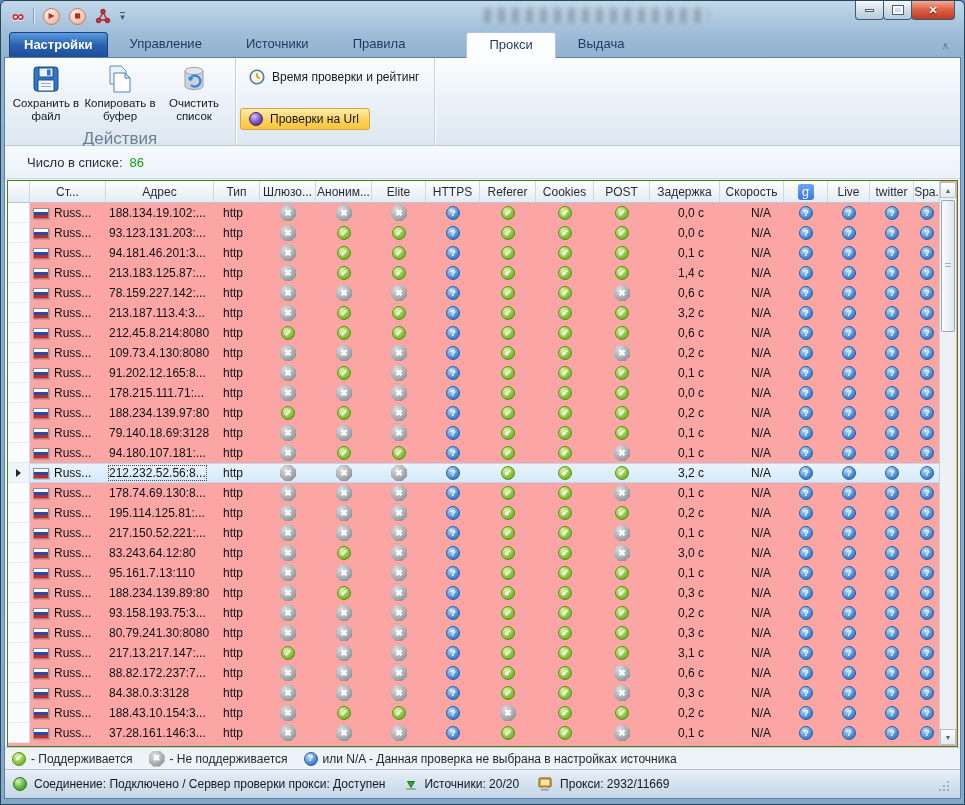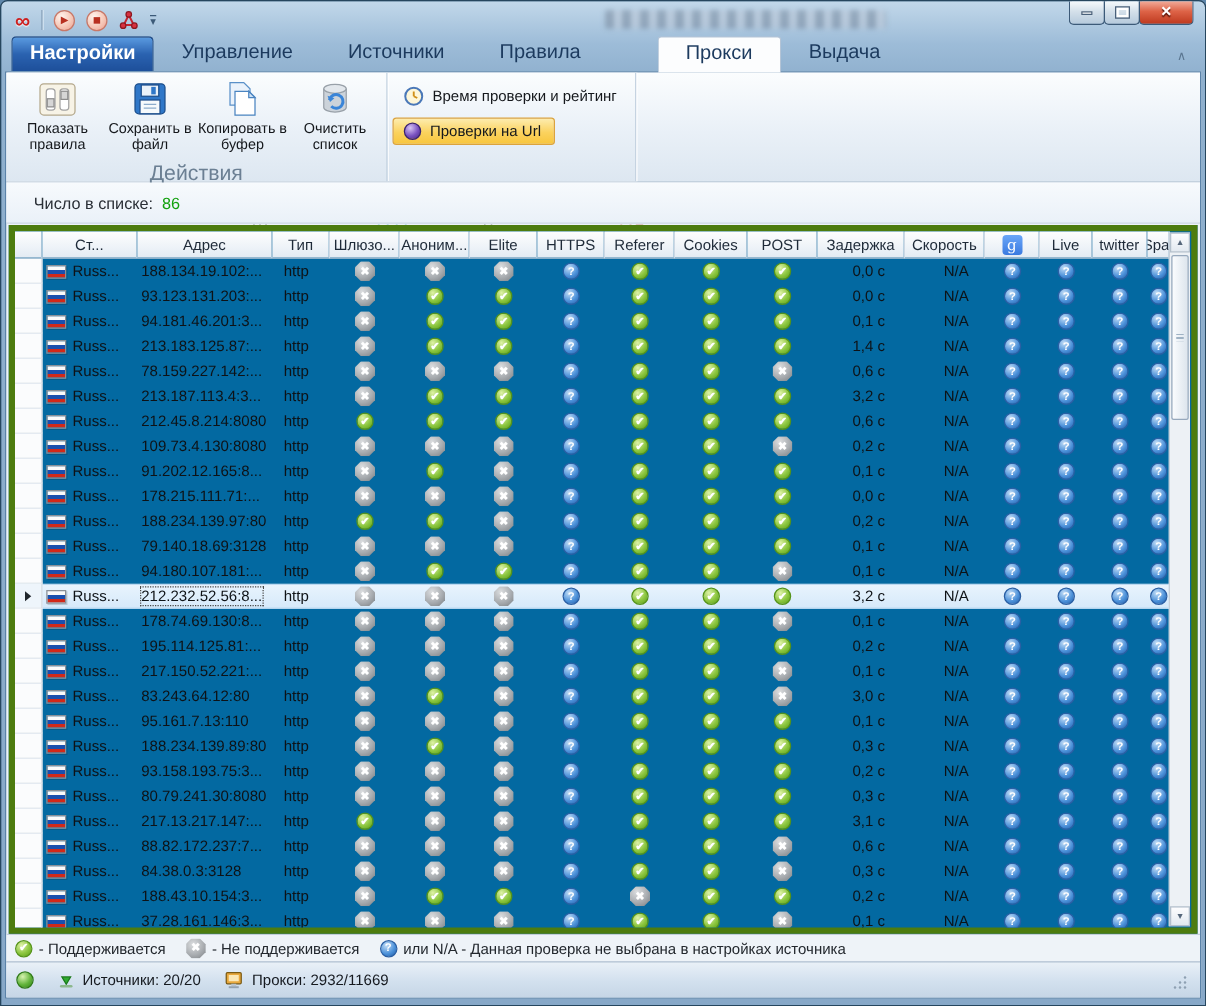--- a/index.html
+++ b/index.html
@@ -27,56 +27,56 @@
   .wbtn{width:29px;height:19px;border:1px solid #3c5a78;border-top:none;margin-left:-1px;
     background:linear-gradient(#f6fafc,#d4e0ea 45%,#b6cadc);display:flex;align-items:center;justify-content:center;
     border-radius:0 0 4px 4px;cursor:default;}
   .wbtn.close{width:44px;background:linear-gradient(#f2ab99,#dd6347 45%,#bf3a1f);}
   .glyph-min{width:9px;height:3px;background:#fff;border:1px solid #49607a;}
   .glyph-max{width:10px;height:8px;border:2px solid #fff;outline:1px solid #49607a;background:transparent;}
   .glyph-close{color:#fff;font-size:11px;font-weight:bold;text-shadow:0 1px 1px #5a1408;line-height:1;}
 
   
   .tabstrip{height:26px;display:flex;align-items:flex-end;padding-left:5px;position:relative;}
-  .tab{padding:4px 22px 5px 22px;font-size:16px;color:#1c3a5e;cursor:default;white-space:nowrap;}
+  .tab{padding:4px 22px 5px 22px;font-size:13px;color:#1c3a5e;cursor:default;white-space:nowrap;}
   .tab.app{background:linear-gradient(#5a9ae0,#2a62b0 50%,#1d4f9a);color:#fff;font-weight:bold;
     border:1px solid #17427e;border-bottom:none;border-radius:4px 4px 0 0;padding:4px 14px 5px 14px;}
   .tab.active{background:#fcfdfe;border:1px solid #b4c4d6;border-bottom:none;border-radius:3px 3px 0 0;
     margin-bottom:-1px;z-index:2;margin-left:39px;}
   .chevron{position:absolute;right:12px;bottom:6px;color:#5a7590;font-size:10px;line-height:1;cursor:default;}
 
   
   .client{flex:1;display:flex;flex-direction:column;border:1px solid #5a82a8;background:#eef3f9;overflow:hidden;}
 
   
   .ribbon{height:88px;display:flex;background:linear-gradient(#fbfdfe,#e9f0f7 55%,#dde7f1);
     border-bottom:1px solid #b6c6d6;}
   .rgroup{display:flex;flex-direction:column;border-right:1px solid #c5d3e1;box-shadow:1px 0 0 #ffffff;}
   .rbuttons{flex:1;display:flex;align-items:flex-start;padding:3px 4px 0 4px;}
-  .rbuttons.col{flex-direction:column;gap:5px;justify-content:flex-start;padding-top:7px;}
+  .rbuttons.col{flex-direction:column;gap:19px;justify-content:flex-start;padding-top:7px;}
   .rlabel{height:16px;text-align:center;font-size:17px;color:#6b7f93;}
   .bigbtn{width:74px;display:flex;flex-direction:column;align-items:center;gap:2px;padding-top:2px;
     border-radius:3px;cursor:default;}
   .bicon{height:32px;display:flex;align-items:center;justify-content:center;}
   .blabel{font-size:11.5px;line-height:13px;text-align:center;color:#15181c;}
   .smallbtn{display:flex;align-items:center;gap:7px;padding:3px 10px 3px 8px;font-size:12px;color:#15181c;
     border:1px solid transparent;border-radius:3px;cursor:default;white-space:nowrap;}
   .smallbtn.selected{background:linear-gradient(#fdecae,#fbd25e 55%,#f8c63e);border-color:#dca33c;}
   .orb{width:14px;height:14px;border-radius:50%;
     background:radial-gradient(circle at 35% 28%,#d8c4f4,#7a52c0 55%,#46287e);border:1px solid #3c2370;}
   .ribbon-rest{flex:1;}
 
   
   .statsbar{height:33px;display:flex;align-items:center;padding-left:22px;font-size:13px;color:#2a2f36;
     background:linear-gradient(#f7fafd,#eaf1f8);border-bottom:1px solid #ccd8e4;}
   .stat+.stat{margin-left:58px;margin-top:44px;}
   .sval{margin-left:7px;}
 
   
-  .grid{flex:1;position:relative;background:#0369a1;border:5px solid #4d7c0f;margin:1px 2px 0 2px;overflow:hidden;}
+  .grid{flex:1;position:relative;background:#fca5a5;border:1px solid #4d7c0f;margin:1px 2px 0 2px;overflow:hidden;}
   .cols{display:grid;grid-template-columns:22px 76px 108px 46px 56px 56px 54px 54px 56px 58px 56px 70px 64px 44px 42px 44px 1fr;}
   .grid-header{width:calc(100% - 17px);}
   .hcell{height:22px;display:flex;align-items:center;justify-content:center;font-size:12px;color:#1e2a38;
     background:linear-gradient(#fefefe,#eef3f8 60%,#e3ebf3);border-right:1px solid #cdd8e4;border-bottom:1px solid #b8c6d6;
     white-space:nowrap;overflow:hidden;cursor:default;}
   .grid-body{width:calc(100% - 17px);}
   .grow{height:20px;}
   .grow.selected{background:linear-gradient(#e9f4fd,#d5e9fa);box-shadow:inset 0 0 0 1px #bcd9f1;}
   .cell{height:20px;display:flex;align-items:center;font-size:12px;color:#0e1216;overflow:hidden;white-space:nowrap;}
   .cell.ind{justify-content:center;background:#fbfcfd;border-right:1px solid #d4dce4;border-bottom:1px solid #e6eaee;}
@@ -175,32 +175,20 @@
     <span class="chevron">∧</span>
   </div>
 
   <div class="client">
 
     <div class="ribbon">
       <div class="rgroup">
         <div class="rbuttons">
           <div class="bigbtn">
             <span class="bicon">
-              <svg width="30" height="27" viewBox="0 0 30 27">
-                <rect x="1" y="1" width="28" height="25" rx="3" fill="#f7f3e6" stroke="#b4a88c"></rect>
-                <rect x="6" y="5" width="7" height="17" rx="2.5" fill="#fff" stroke="#a2a2a2"></rect>
-                <rect x="17" y="5" width="7" height="17" rx="2.5" fill="#fff" stroke="#a2a2a2"></rect>
-                <rect x="6.8" y="13" width="5.4" height="6.5" fill="#d6d6d6" stroke="#8e8e8e"></rect>
-                <rect x="17.8" y="7" width="5.4" height="6.5" fill="#d6d6d6" stroke="#8e8e8e"></rect>
-              </svg>
-            </span>
-            <span class="blabel">Показать правила</span>
-          </div>
-          <div class="bigbtn">
-            <span class="bicon">
               <svg width="28" height="28" viewBox="0 0 28 28">
                 <rect x="2" y="2" width="24" height="24" rx="3" fill="#2f77c8" stroke="#1d4f8c"></rect>
                 <rect x="7" y="3" width="14" height="9" fill="#e9f1f9" stroke="#1d4f8c"></rect>
                 <rect x="15" y="4.5" width="3.6" height="6" fill="#2f77c8"></rect>
                 <rect x="6" y="15" width="16" height="11" fill="#f6fafc" stroke="#1d4f8c"></rect>
                 <line x1="9" y1="18.5" x2="19" y2="18.5" stroke="#8caccc"></line>
                 <line x1="9" y1="21.5" x2="19" y2="21.5" stroke="#8caccc"></line>
               </svg>
             </span>
             <span class="blabel">Сохранить в файл</span>
@@ -1544,20 +1532,21 @@
           <span>- Не поддерживается</span>
         </span>
         <span class="litem">
           <span class="ico unk">?</span>
           <span>или N/A - Данная проверка не выбрана в настройках источника</span>
         </span>
       </div>
 
     <div class="statusbar">
       <span class="orb-green"></span>
+      <span>Соединение: Подключено / Сервер проверки прокси: Доступен</span>
       <span class="sbgap">
         <span style="display:inline-flex;">
           <svg width="14" height="14" viewBox="0 0 14 14">
             <path d="M3.5 4.5 h7 l-3.5 6 z" fill="#2faa2f" stroke="#1c7a1c"></path>
             <rect x="2" y="11" width="10" height="2" rx="1" fill="#8cb88c"></rect>
           </svg>
         </span>
         <span>Источники: 20/20</span>
       </span>
       <span class="sbgap">

